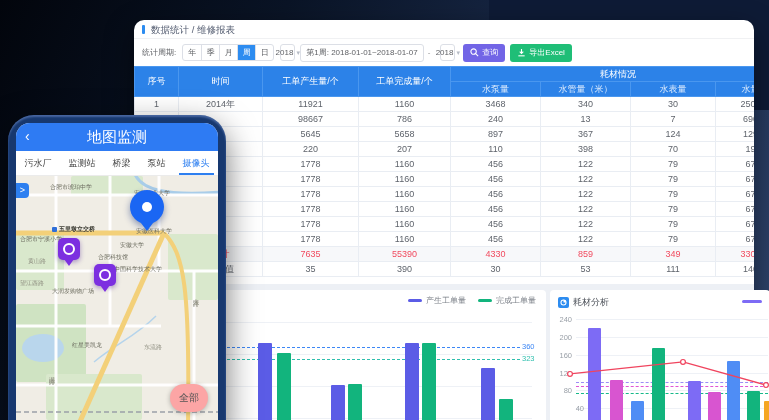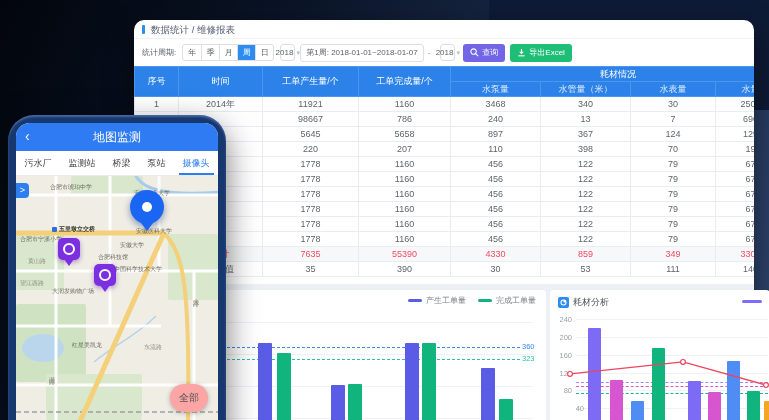--- a/index.html
+++ b/index.html
@@ -50,21 +50,21 @@
   .ctitle{position:absolute;top:6px;left:8px;right:8px;display:flex;align-items:center;gap:4px;font-size:9px;color:#4a4f57;z-index:2;}
   .cicon{width:11px;height:11px;background:#2d8cf0;border-radius:2px;display:flex;align-items:center;justify-content:center;}
   .lgdash{position:absolute;right:0;top:4px;width:20px;height:3px;border-radius:2px;}
   .ytick{position:absolute;width:22px;text-align:right;font-size:7.5px;color:#9aa0a8;}
   
   .phone{position:absolute;left:8px;top:115px;width:218px;height:320px;background:#17386f;border-radius:26px 26px 0 0;padding:8px 8px 0 8px;
     box-shadow:inset 0 2px 2px rgba(160,190,255,.35),0 12px 32px rgba(0,0,0,.55);}
   .screen{position:relative;width:202px;height:297px;background:#fff;border-radius:14px 14px 0 0;overflow:hidden;}
   .phead{position:relative;height:28px;background:#2e7bf3;color:#fff;}
   .back{position:absolute;left:9px;top:5px;font-size:14px;line-height:16px;cursor:pointer;}
-  .ptitle{position:absolute;left:0;right:0;top:0;height:20px;line-height:28px;text-align:center;font-size:12px;}
+  .ptitle{position:absolute;left:0;right:0;top:0;height:20px;line-height:28px;text-align:center;font-size:15px;}
   .ptabs{height:25px;display:flex;align-items:stretch;justify-content:space-around;font-size:9px;color:#454545;background:#fff;border-bottom:1px solid #ebebeb;}
   .ptab{display:flex;align-items:center;cursor:pointer;position:relative;padding:0 2px;}
   .ptab.on{color:#2d7ff0;}
   .ptab.on::after{content:"";position:absolute;left:-2px;right:-2px;bottom:0;height:2px;background:#2d7ff0;}
   .map{position:relative;width:202px;height:244px;background:#f0ede5;overflow:hidden;}
   .gp{position:absolute;background:#d9e8cc;border-radius:2px;}
   .lake{position:absolute;background:#b9d6ec;border-radius:50%;}
   .mlabel{position:absolute;font-size:6px;color:#6d6d60;white-space:nowrap;line-height:7px;z-index:3;}
   .mlabel.road{color:#8d8d7f;}
   .mlabel.badge{color:#3d3d35;font-weight:bold;}

